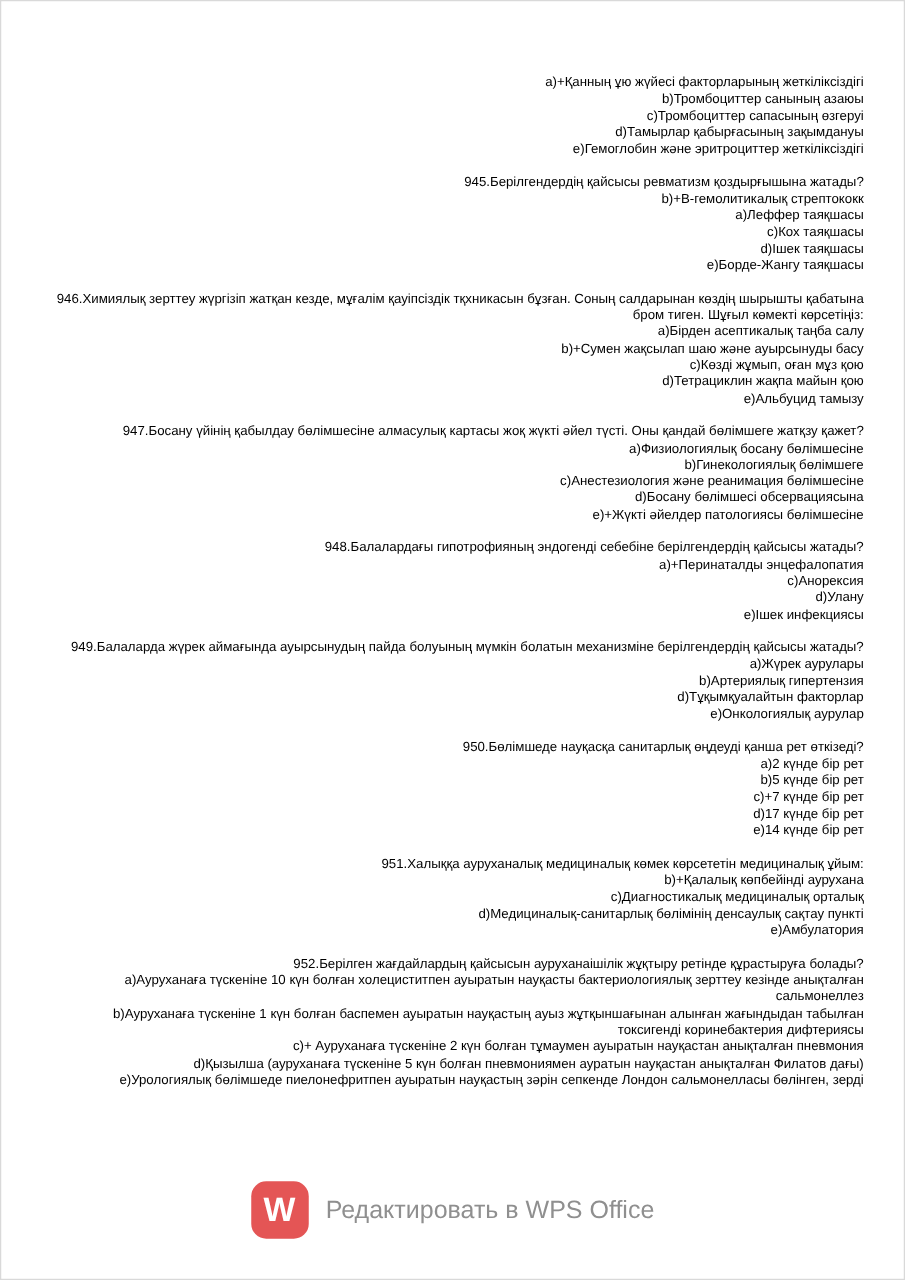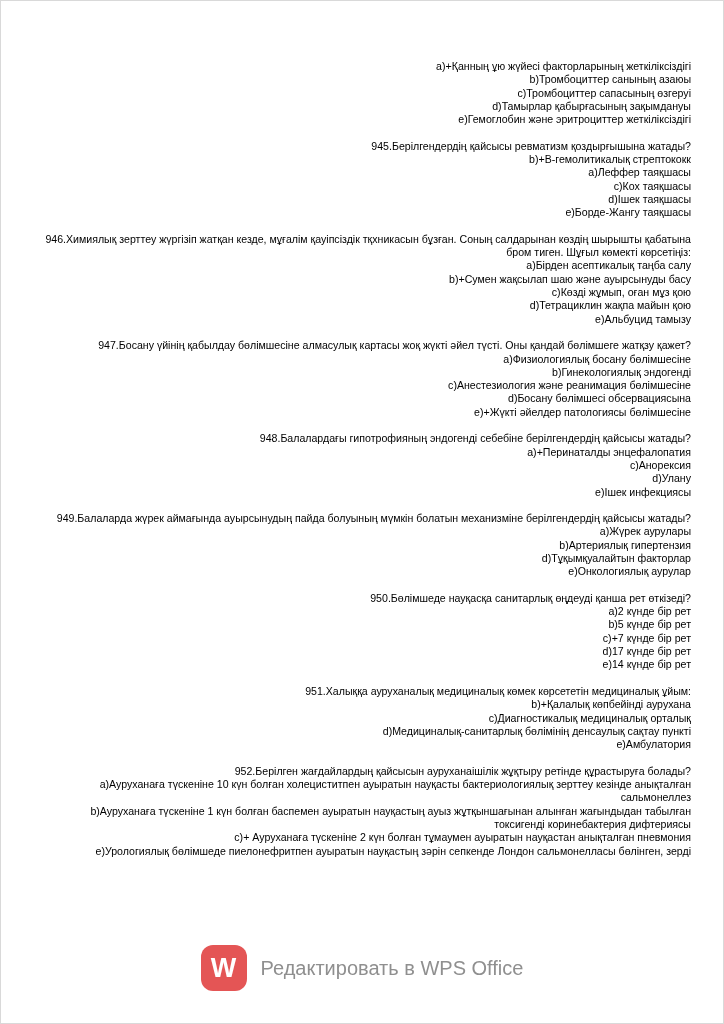--- a/index.html
+++ b/index.html
@@ -66,21 +66,21 @@
         <div class="line"><span class="qnum">946.</span><span>Химиялық зерттеу жүргізіп жатқан кезде, мұғалім қауіпсіздік тқхникасын бұзған. Соның салдарынан көздің шырышты қабатына бром тиген. Шұғыл көмекті көрсетіңіз:</span></div>
         <div class="line"><span class="optlabel">a)</span><span>Бірден асептикалық таңба салу</span></div>
         <div class="line"><span class="optlabel">b)</span><span>+Сумен жақсылап шаю және ауырсынуды басу</span></div>
         <div class="line"><span class="optlabel">c)</span><span>Көзді жұмып, оған мұз қою</span></div>
         <div class="line"><span class="optlabel">d)</span><span>Тетрациклин жақпа майын қою</span></div>
         <div class="line"><span class="optlabel">e)</span><span>Альбуцид тамызу</span></div>
       </div>
       <div class="qblock">
         <div class="line"><span class="qnum">947.</span><span>Босану үйінің қабылдау бөлімшесіне алмасулық картасы жоқ жүкті әйел түсті. Оны қандай бөлімшеге жатқзу қажет?</span></div>
         <div class="line"><span class="optlabel">a)</span><span>Физиологиялық босану бөлімшесіне</span></div>
-        <div class="line"><span class="optlabel">b)</span><span>Гинекологиялық эндогенді</span></div>
+        <div class="line"><span class="optlabel">b)</span><span>Гинекологиялық бөлімшеге</span></div>
         <div class="line"><span class="optlabel">c)</span><span>Анестезиология және реанимация бөлімшесіне</span></div>
         <div class="line"><span class="optlabel">d)</span><span>Босану бөлімшесі обсервациясына</span></div>
         <div class="line"><span class="optlabel">e)</span><span>+Жүкті әйелдер патологиясы бөлімшесіне</span></div>
       </div>
       <div class="qblock">
         <div class="line"><span class="qnum">948.</span><span>Балалардағы гипотрофияның эндогенді себебіне берілгендердің қайсысы жатады?</span></div>
         <div class="line"><span class="optlabel">a)</span><span>+Перинаталды энцефалопатия</span></div>
         <div class="line"><span class="optlabel">c)</span><span>Анорексия</span></div>
         <div class="line"><span class="optlabel">d)</span><span>Улану</span></div>
         <div class="line"><span class="optlabel">e)</span><span>Ішек инфекциясы</span></div>
@@ -105,20 +105,21 @@
         <div class="line"><span class="optlabel">b)</span><span>+Қалалық көпбейінді аурухана</span></div>
         <div class="line"><span class="optlabel">c)</span><span>Диагностикалық медициналық орталық</span></div>
         <div class="line"><span class="optlabel">d)</span><span>Медициналық-санитарлық бөлімінің денсаулық сақтау пункті</span></div>
         <div class="line"><span class="optlabel">e)</span><span>Амбулатория</span></div>
       </div>
       <div class="qblock">
         <div class="line"><span class="qnum">952.</span><span>Берілген жағдайлардың қайсысын ауруханаішілік жұқтыру ретінде құрастыруға болады?</span></div>
         <div class="line"><span class="optlabel">a)</span><span>Ауруханаға түскеніне 10 күн болған холециститпен ауыратын науқасты бактериологиялық зерттеу кезінде анықталған сальмонеллез</span></div>
         <div class="line"><span class="optlabel">b)</span><span>Ауруханаға түскеніне 1 күн болған баспемен ауыратын науқастың ауыз жұтқыншағынан алынған жағындыдан табылған токсигенді  коринебактерия дифтериясы</span></div>
         <div class="line"><span class="optlabel">c)</span><span>+ Ауруханаға түскеніне 2 күн болған тұмаумен ауыратын науқастан анықталған пневмония</span></div>
+        <div class="line"><span class="optlabel">d)</span><span>Қызылша (ауруханаға түскеніне 5 күн болған пневмониямен ауратын науқастан анықталған Филатов дағы)</span></div>
         <div class="line"><span class="optlabel">e)</span><span>Урологиялық бөлімшеде пиелонефритпен ауыратын науқастың зәрін сепкенде Лондон сальмонелласы  бөлінген, зерді</span></div>
       </div>
     </div>
 
   <div class="footer">
     <div class="wps-logo" style="background: rgb(228, 85, 85);">
       <span>W</span>
     </div>
     <span class="wps-label" style="color: rgb(143, 143, 143);">Редактировать в WPS Office</span>
   </div>

